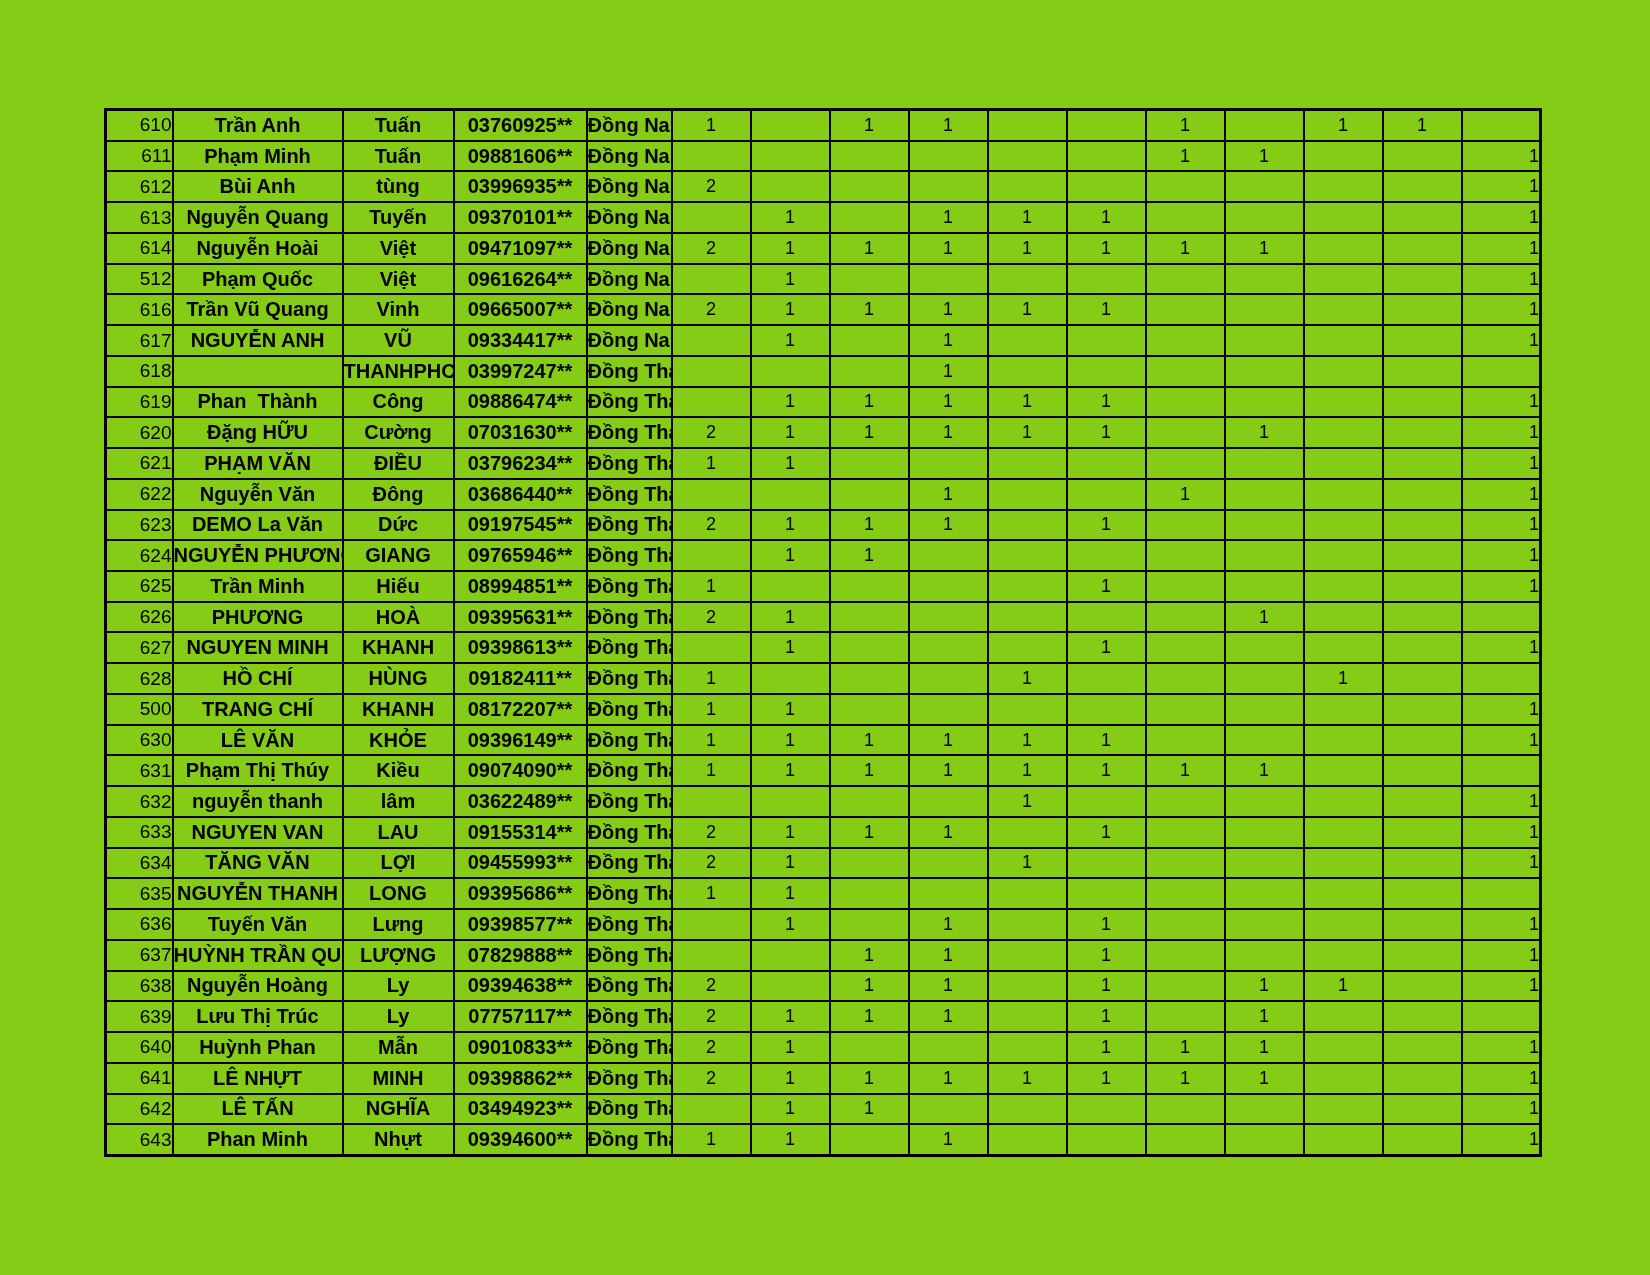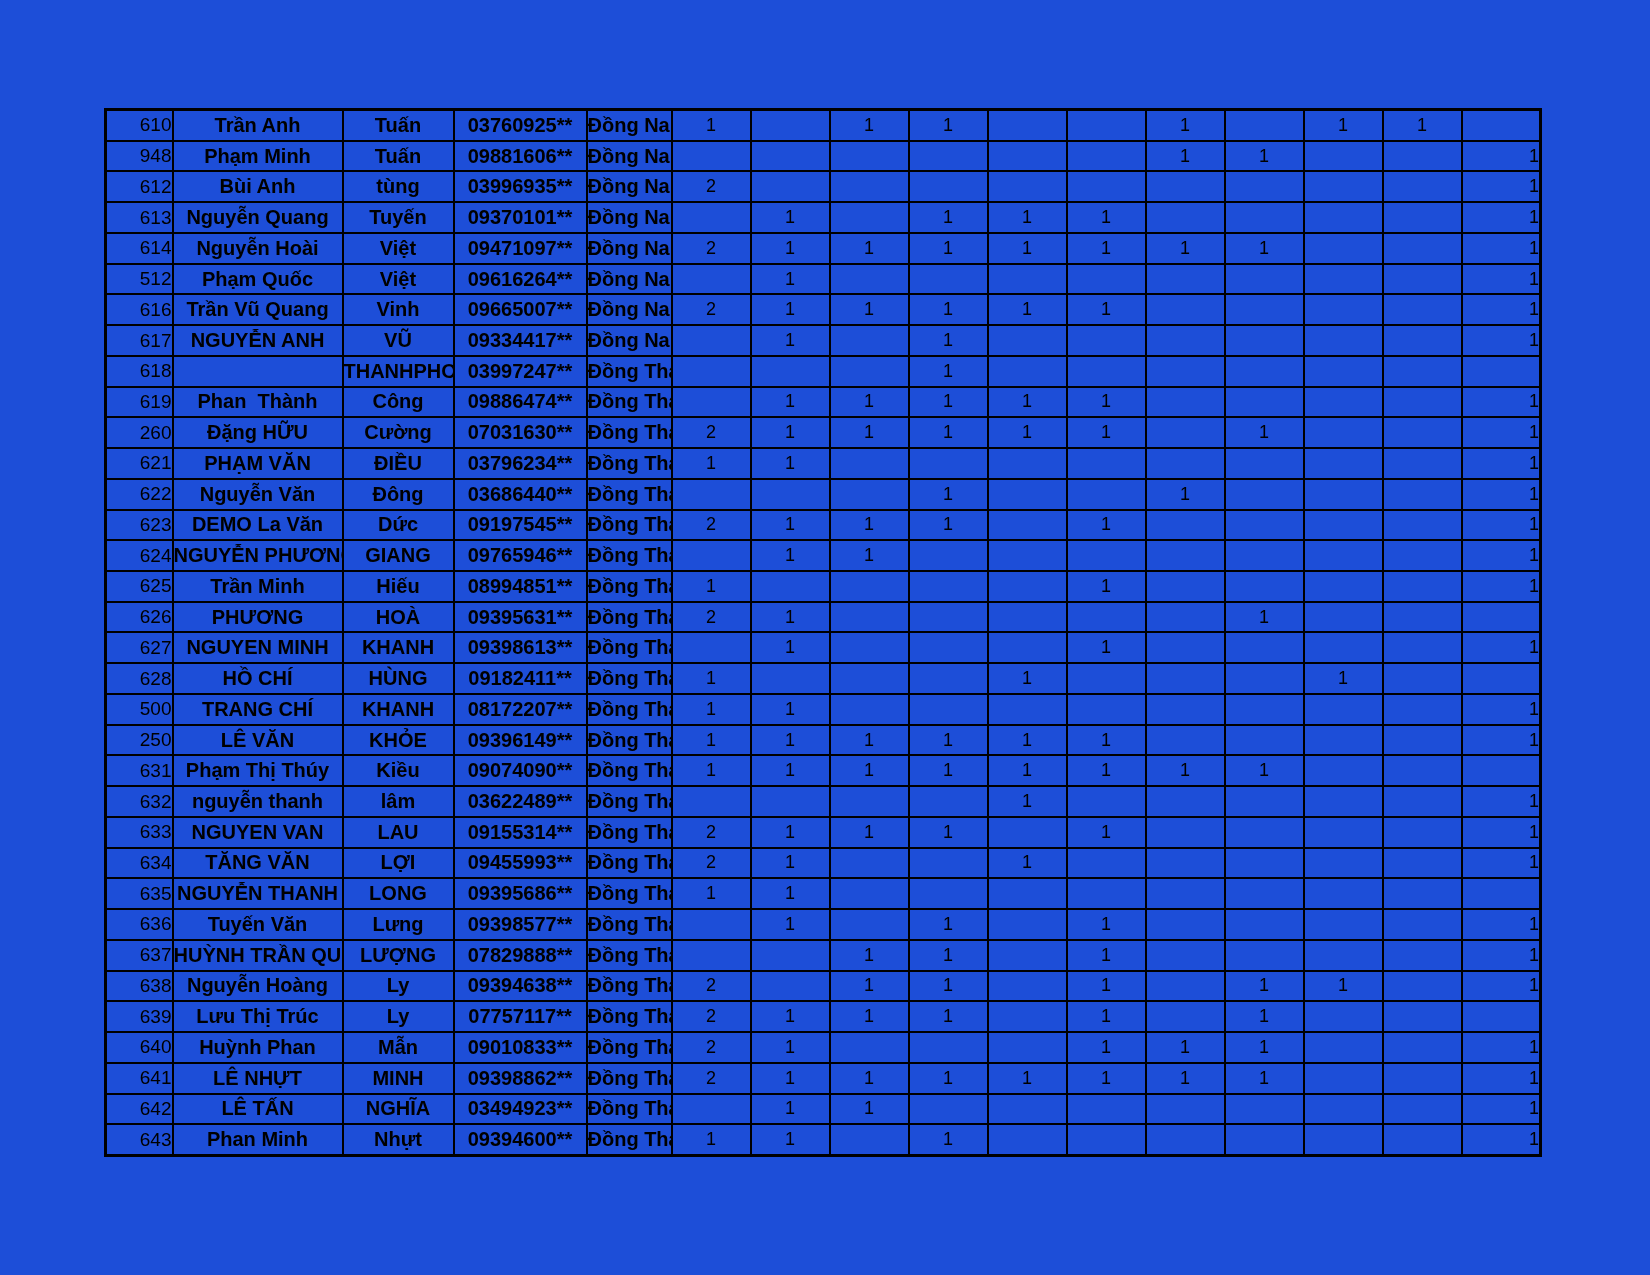--- a/index.html
+++ b/index.html
@@ -1,20 +1,20 @@
 <!DOCTYPE html>
 <html><head>
 <meta charset="utf-8">
 <style>
   html, body { margin: 0; padding: 0; }
   .page {
     position: relative;
     width: 1650px;
     height: 1275px;
-    background: #1d4ed8;
+    background: #84cc16;
     overflow: hidden;
   }
   table.sheet {
     position: absolute;
     left: 104px;
     top: 108px;
     border-collapse: collapse;
     table-layout: fixed;
     width: 1435px;
     border: 3px solid #000000;
@@ -86,21 +86,21 @@
           <td class="val">1</td>
           <td class="val"></td>
           <td class="val"></td>
           <td class="val">1</td>
           <td class="val"></td>
           <td class="val">1</td>
           <td class="val">1</td>
           <td class="val"></td>
         </tr>
         <tr>
-          <td class="rownum">948</td>
+          <td class="rownum">611</td>
           <td class="b">Phạm Minh</td>
           <td class="b">Tuấn</td>
           <td class="b">09881606**</td>
           <td class="b">Đồng Nai</td>
           <td class="val"></td>
           <td class="val"></td>
           <td class="val"></td>
           <td class="val"></td>
           <td class="val"></td>
           <td class="val"></td>
@@ -248,21 +248,21 @@
           <td class="val">1</td>
           <td class="val">1</td>
           <td class="val">1</td>
           <td class="val"></td>
           <td class="val"></td>
           <td class="val"></td>
           <td class="val"></td>
           <td class="val valr">1</td>
         </tr>
         <tr>
-          <td class="rownum">260</td>
+          <td class="rownum">620</td>
           <td class="b">Đặng HỮU</td>
           <td class="b">Cường</td>
           <td class="b">07031630**</td>
           <td class="b">Đồng Tháp</td>
           <td class="val">2</td>
           <td class="val">1</td>
           <td class="val">1</td>
           <td class="val">1</td>
           <td class="val">1</td>
           <td class="val">1</td>
@@ -428,21 +428,21 @@
           <td class="val"></td>
           <td class="val"></td>
           <td class="val"></td>
           <td class="val"></td>
           <td class="val"></td>
           <td class="val"></td>
           <td class="val"></td>
           <td class="val valr">1</td>
         </tr>
         <tr>
-          <td class="rownum">250</td>
+          <td class="rownum">630</td>
           <td class="b">LÊ VĂN</td>
           <td class="b">KHỎE</td>
           <td class="b">09396149**</td>
           <td class="b">Đồng Tháp</td>
           <td class="val">1</td>
           <td class="val">1</td>
           <td class="val">1</td>
           <td class="val">1</td>
           <td class="val">1</td>
           <td class="val">1</td>

